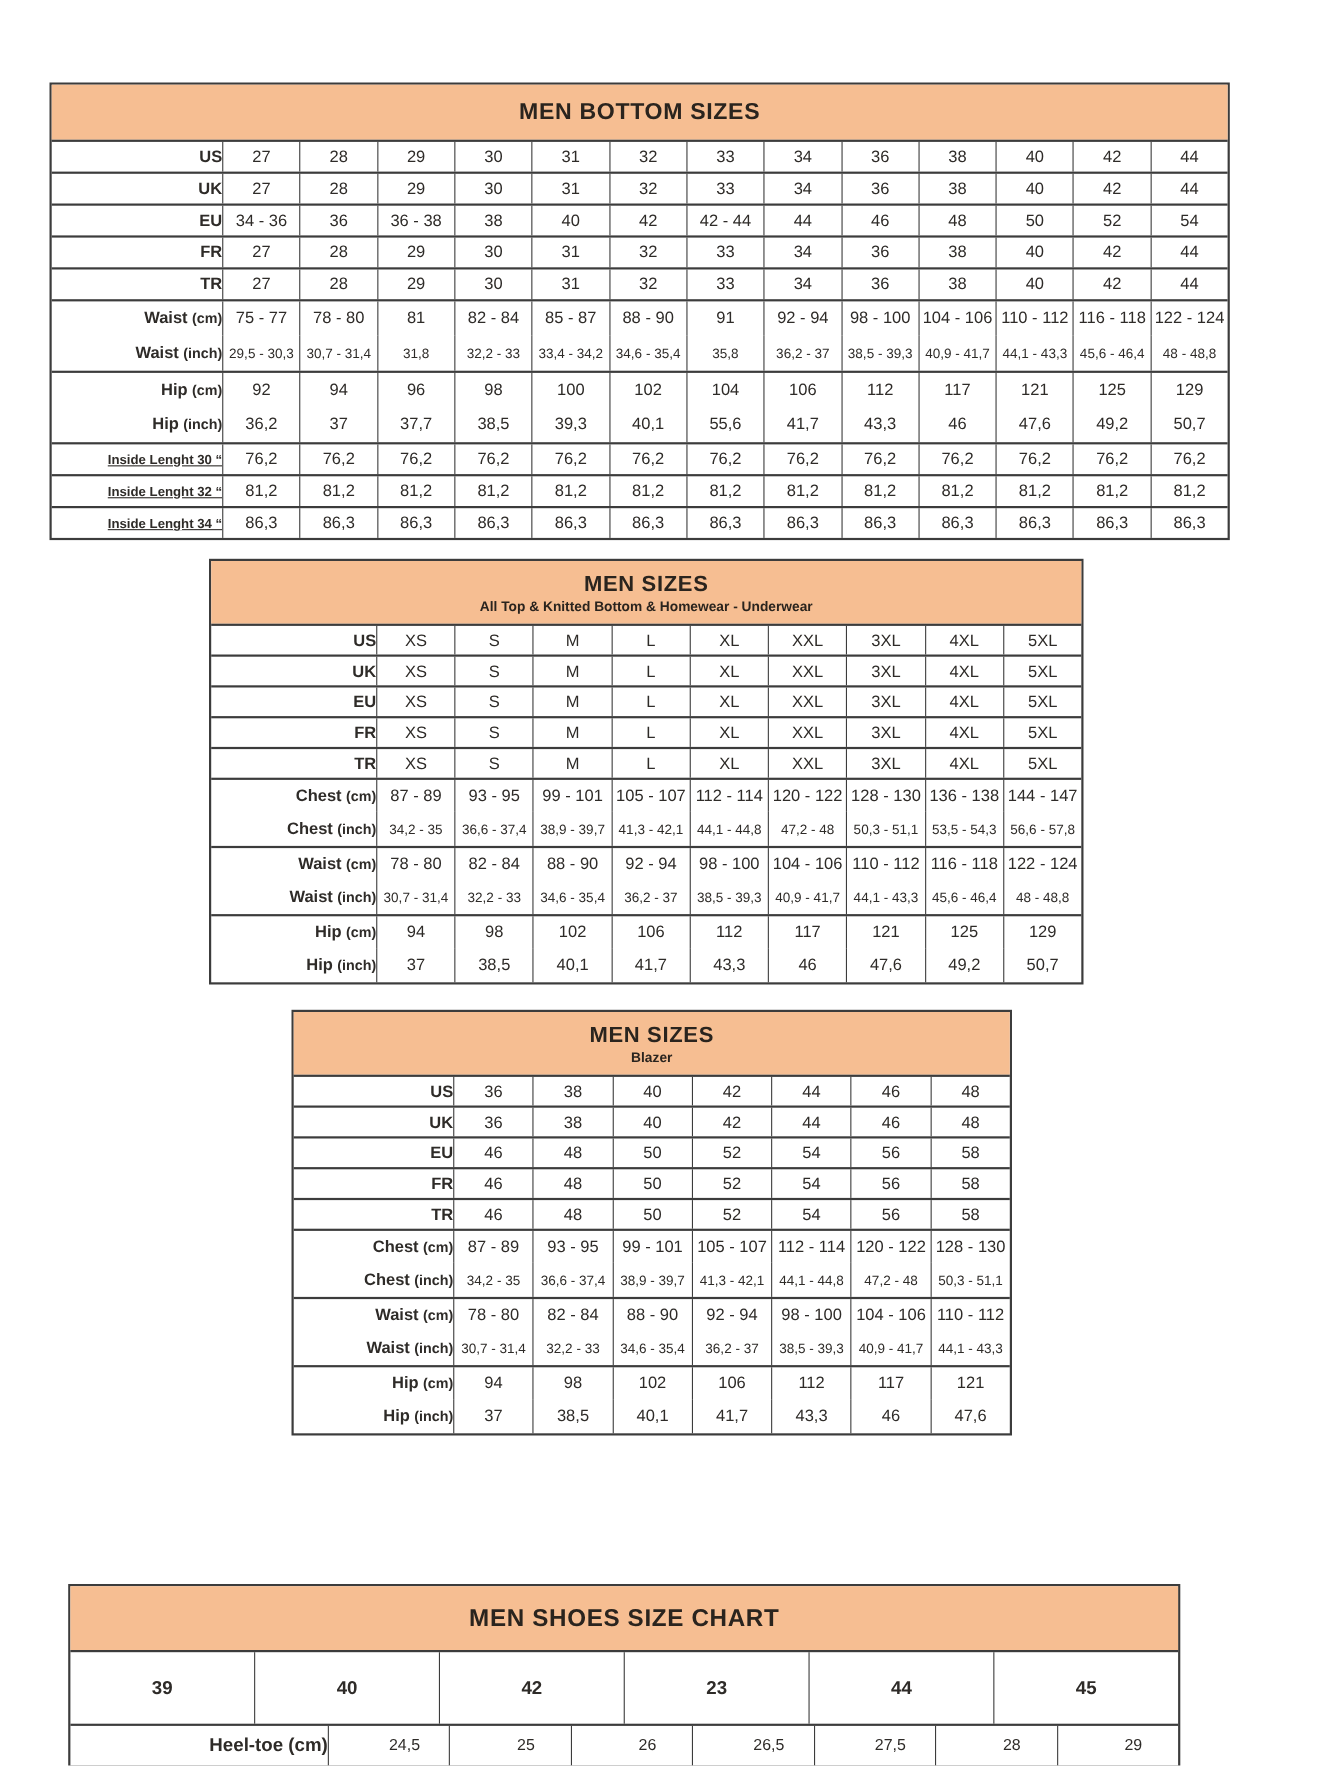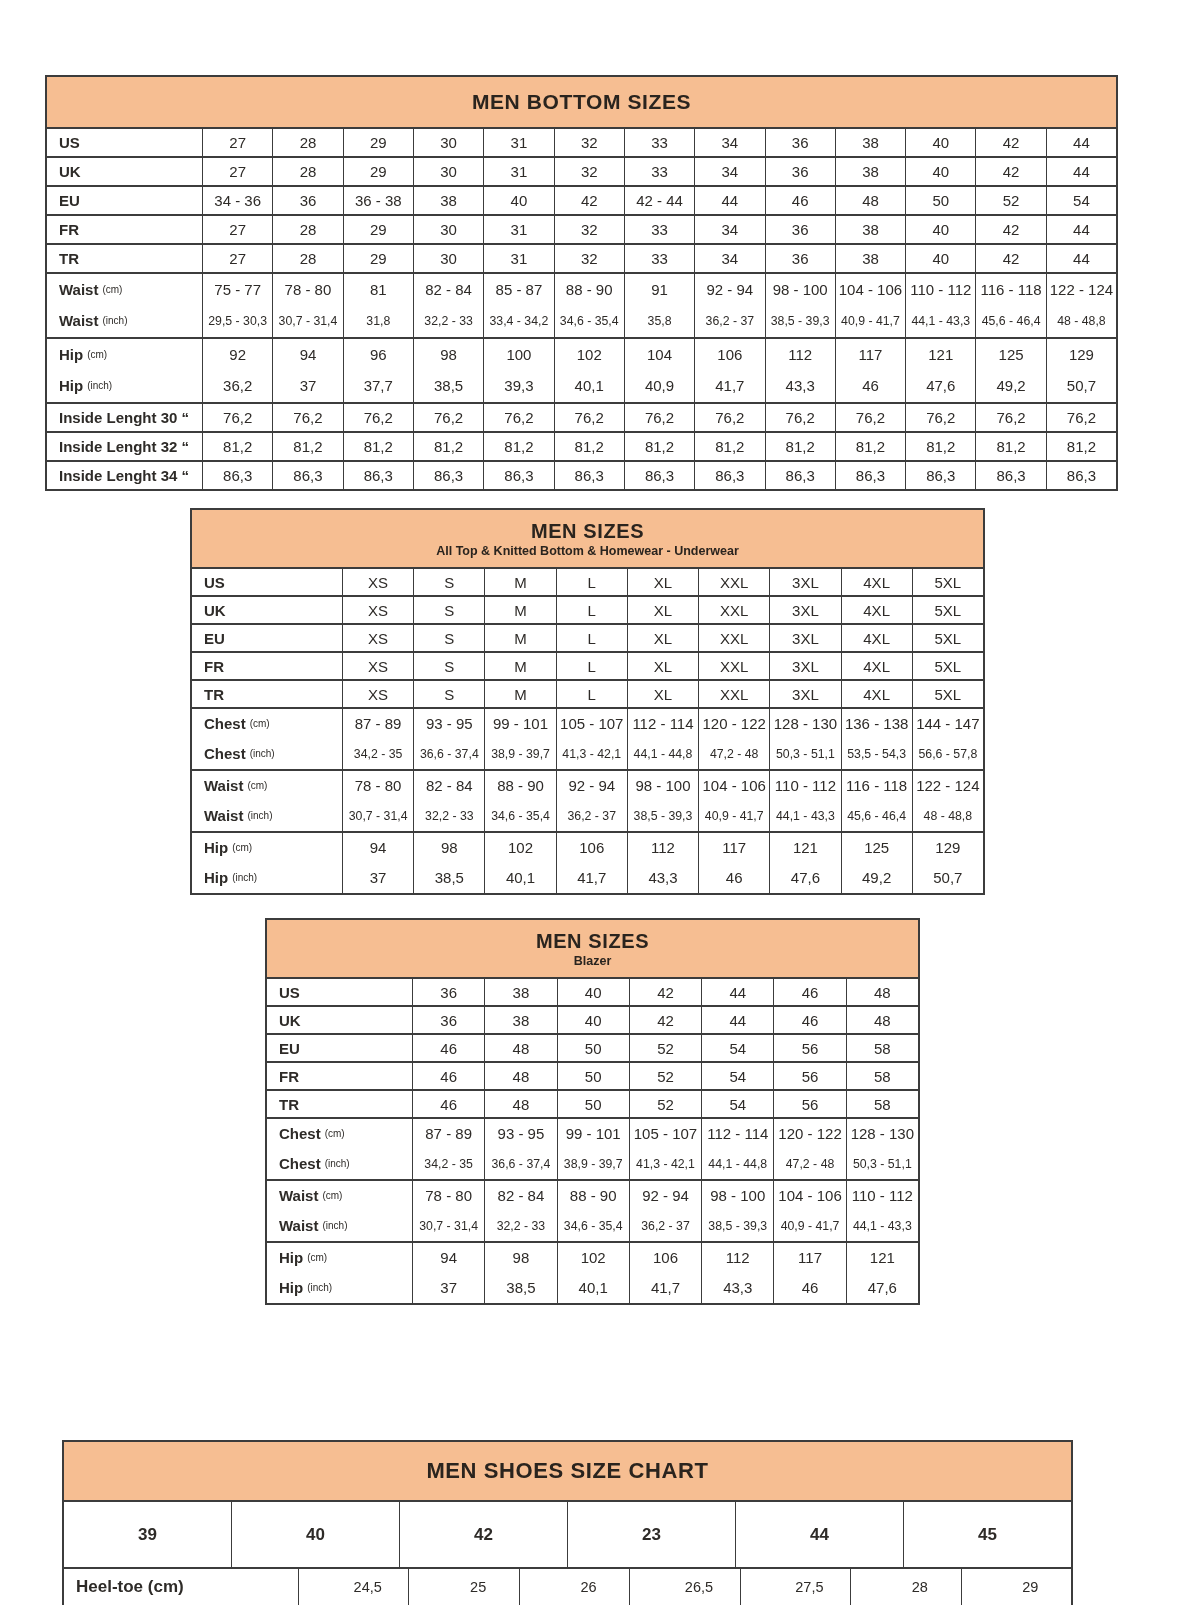--- a/index.html
+++ b/index.html
@@ -35,25 +35,25 @@
   .h-plain { height: var(--row-h); }
   .h-pair  { height: var(--pair-h); }
   .cell {
     flex: 1; display: flex; align-items: center; justify-content: center;
     border-left: 1px solid var(--bc, #3C3C3C);
     overflow: hidden; white-space: nowrap;
   }
   .cell:first-child { border-left: none; }
   .lab {
     flex: 0 0 var(--label-w);
-    justify-content: flex-start; padding-left: 12px; gap: 4px;
+    justify-content: flex-end; padding-left: 12px; gap: 4px;
     font-weight: bold; font-size: 15px;
   }
-  .lab-unit { font-size: 10px; font-weight: normal; }
-  .lbl-sm .lab-main { font-size: 15px; }
+  .lab-unit { font-size: 13px; font-weight: bold; }
+  .lbl-sm .lab-main { font-size: 12px; text-decoration: underline; }
   .c-n { font-size: 15px; }
   .c-s { font-size: 12.3px; }
   .c-b { font-size: 17px; font-weight: bold; }
   .c-h { font-size: 14.5px; padding-left: 28px; }
 
   .size-table[data-table="0"] { --label-w:155px; --row-h:29px;  --pair-h:32.5px; --head-h:50px; }
   .size-table[data-table="1"] { --label-w:150px; --row-h:28px;  --pair-h:31px;   --head-h:57px; }
   .size-table[data-table="2"] { --label-w:145px; --row-h:28px;  --pair-h:31px;   --head-h:57px; }
   .size-table[data-table="3"] { --label-w:234px; --row-h:67px;  --pair-h:38px;   --head-h:58px; }
   .size-table[data-table="1"] .t-title,
@@ -220,21 +220,21 @@
         <div class="cell lab">
           <span class="lab-main">Hip</span>
           <span class="lab-unit">(inch)</span>
         </div>
         <div class="cell val c-n">36,2</div>
         <div class="cell val c-n">37</div>
         <div class="cell val c-n">37,7</div>
         <div class="cell val c-n">38,5</div>
         <div class="cell val c-n">39,3</div>
         <div class="cell val c-n">40,1</div>
-        <div class="cell val c-n">40,9</div>
+        <div class="cell val c-n">55,6</div>
         <div class="cell val c-n">41,7</div>
         <div class="cell val c-n">43,3</div>
         <div class="cell val c-n">46</div>
         <div class="cell val c-n">47,6</div>
         <div class="cell val c-n">49,2</div>
         <div class="cell val c-n">50,7</div>
       </div>
       <div class="t-row h-plain">
         <div class="cell lab lbl-sm">
           <span class="lab-main">Inside Lenght 30 “</span>

